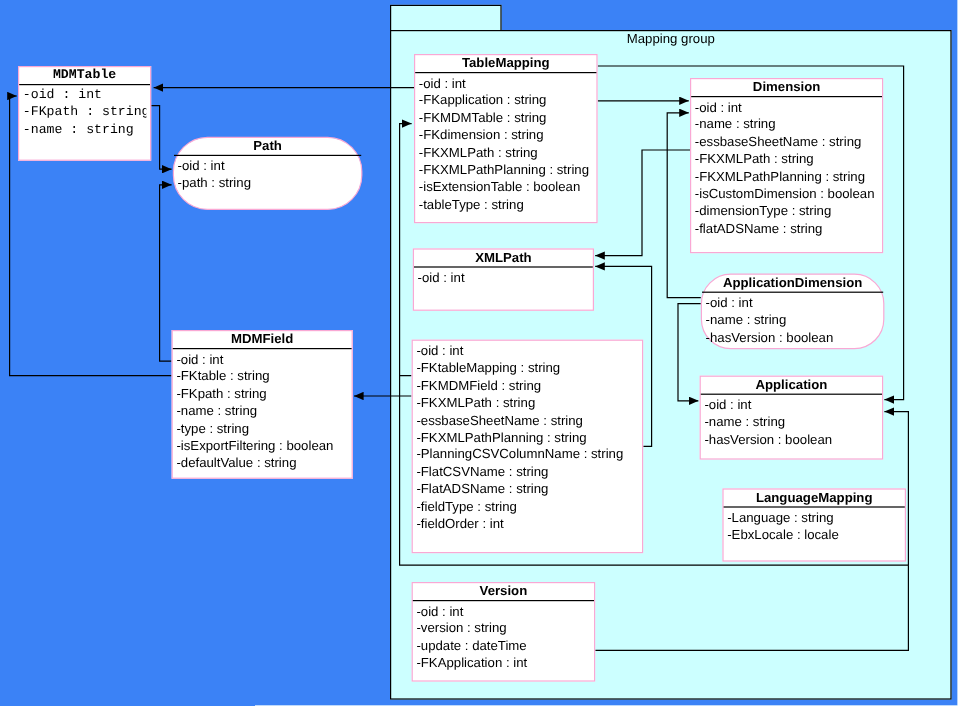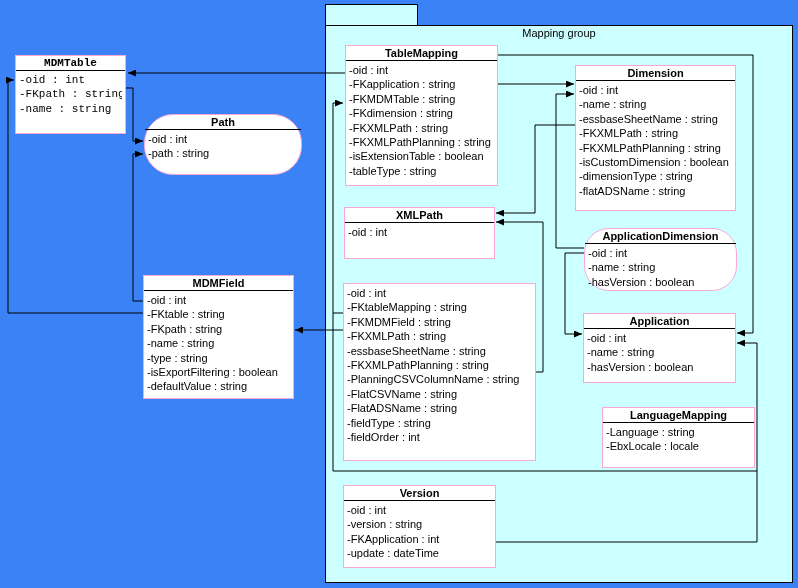--- a/index.html
+++ b/index.html
@@ -168,18 +168,18 @@
       <div class="attr">-Language : string</div>
       <div class="attr">-EbxLocale : locale</div>
     </div>
   </div>
 
   <div class="cls" id="c-version">
     <div class="hd">Version</div>
     <div class="attrs">
       <div class="attr">-oid : int</div>
       <div class="attr">-version : string</div>
+      <div class="attr">-update : dateTime</div>
       <div class="attr">-FKApplication : int</div>
-      <div class="attr">-update : dateTime</div>
     </div>
   </div>
 
 </div>
 
 </body></html>

